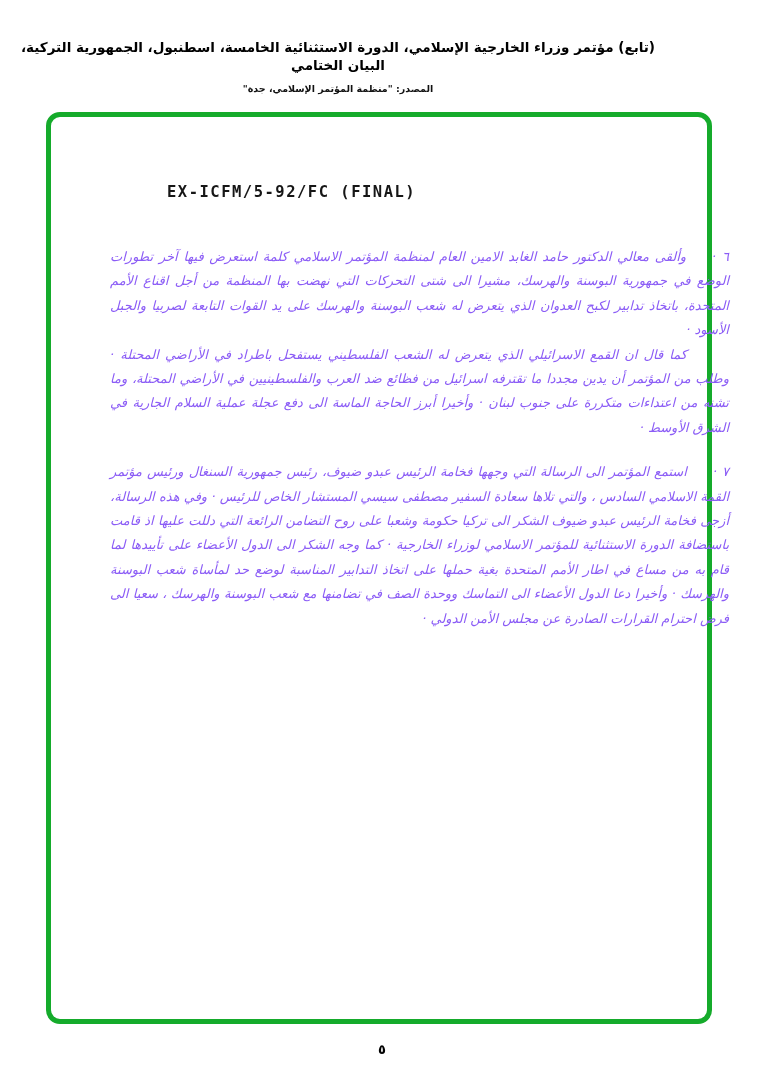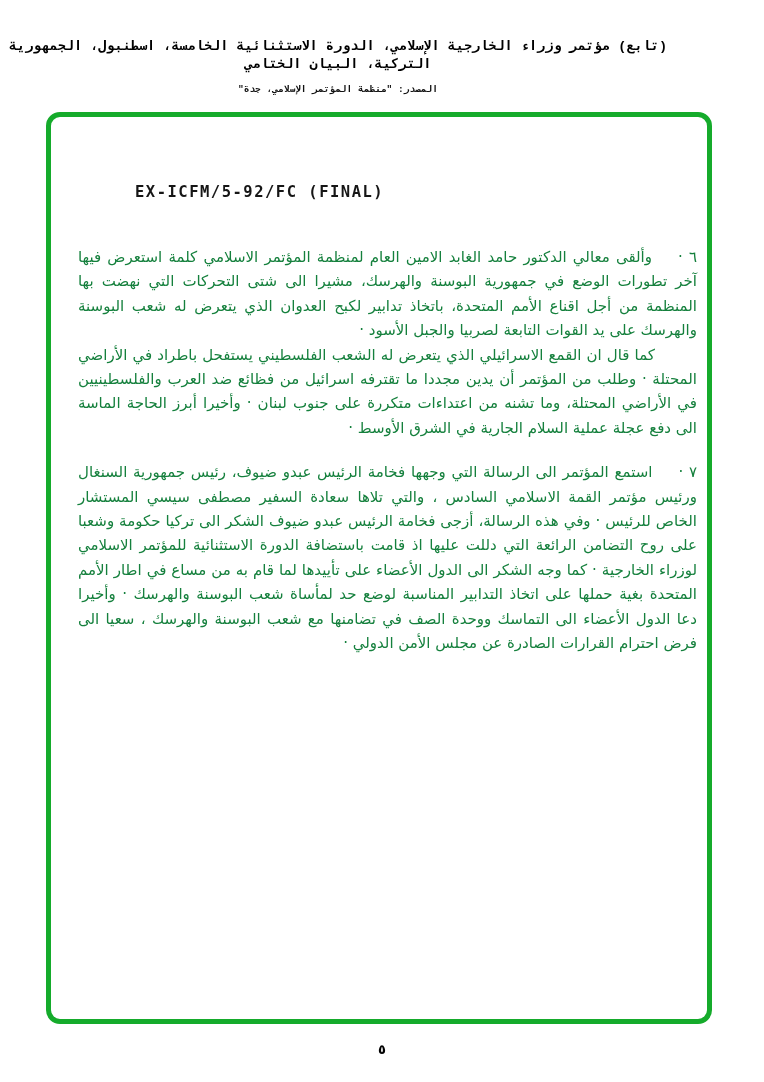--- a/index.html
+++ b/index.html
@@ -6,21 +6,21 @@
   .page{
     position:relative;
     width:764px;height:1082px;
     background:#ffffff;
     overflow:hidden;
     font-family:"DejaVu Sans",sans-serif;
   }
   
   .header{
     position:absolute;top:38px;left:0;width:676px;
-    direction:rtl;text-align:center;color:#000;font-family:Liberation Mono, monospace;
+    direction:rtl;text-align:center;color:#000;
   }
   .header-title{
     font-size:13.5px;font-weight:bold;line-height:18px;
     letter-spacing:0;
   }
   .header-source{
     margin-top:9px;font-size:9.5px;font-weight:bold;color:#111;
   }
   
   .frame{
@@ -29,36 +29,38 @@
     box-sizing:border-box;
     border:5px solid #15ab2b;
     border-radius:14px;
     background:#ffffff;
   }
   .frame-content{
     position:relative;
     box-sizing:border-box;
     width:100%;height:100%;
     padding:66px 10px 0 27px;
+    margin-left:32px;
   }
   
   .ref-line{
     direction:ltr;text-align:left;
     margin:0 0 44px 57px;
     font-family:"DejaVu Sans Mono","Liberation Mono",monospace;
     font-size:15.5px;font-weight:600;letter-spacing:1.5px;
     color:#161616;white-space:nowrap;
   }
   
   .doc-text{
     direction:rtl;
     text-align:justify;
-    color:#15803d;
-    font-size:15px;
+    color:#8b5cf6;
+    font-size:13px;
     line-height:24.4px;
+    font-style:italic;
   }
   .doc-text p{margin:0;}
   .pnum{margin-left:26px;white-space:nowrap;}
   .indent{text-indent:42px;}
   .gap-top{margin-top:20px !important;}
   
   .page-number{
     position:absolute;top:1042px;left:0;width:764px;
     text-align:center;
     font-size:13px;font-weight:bold;color:#000;

